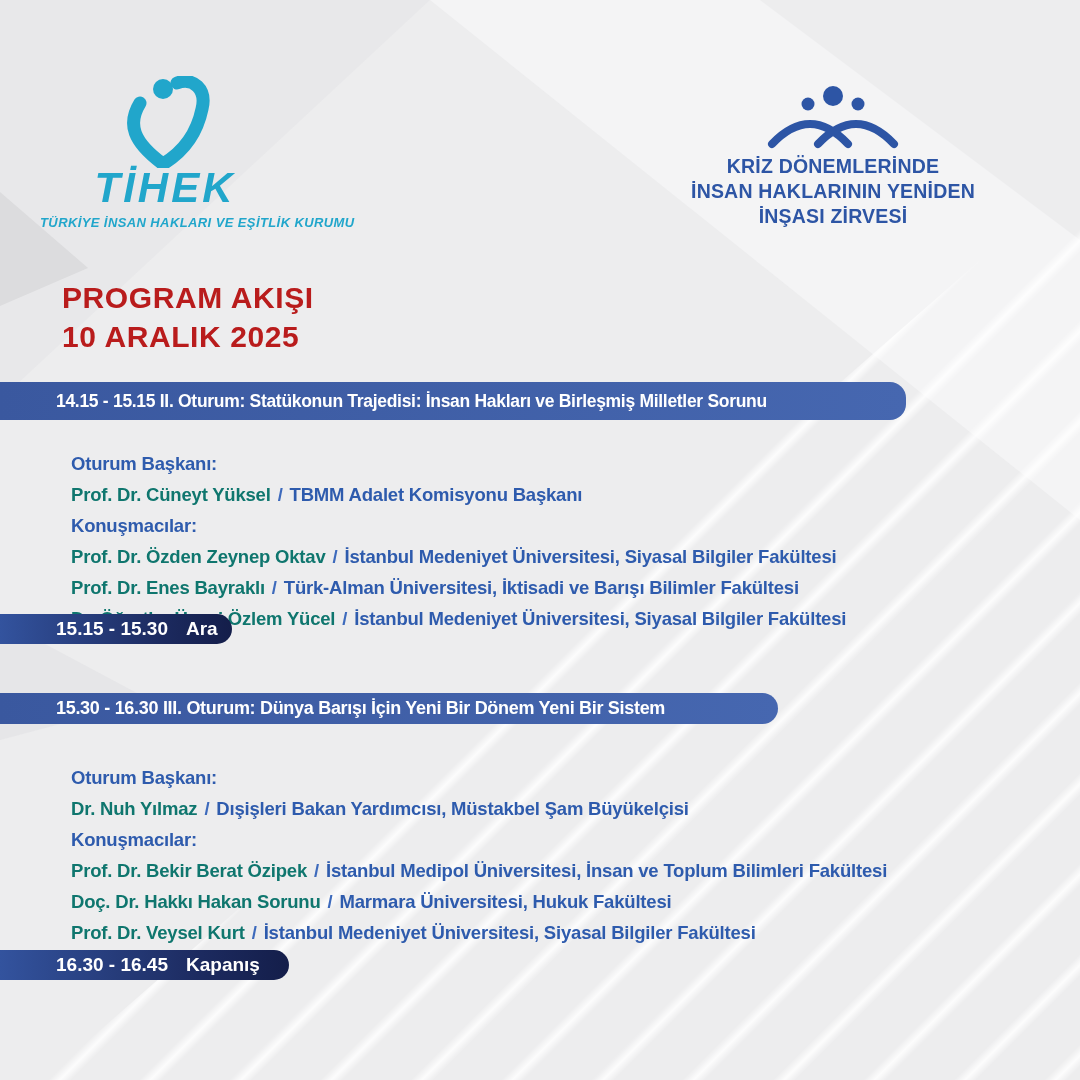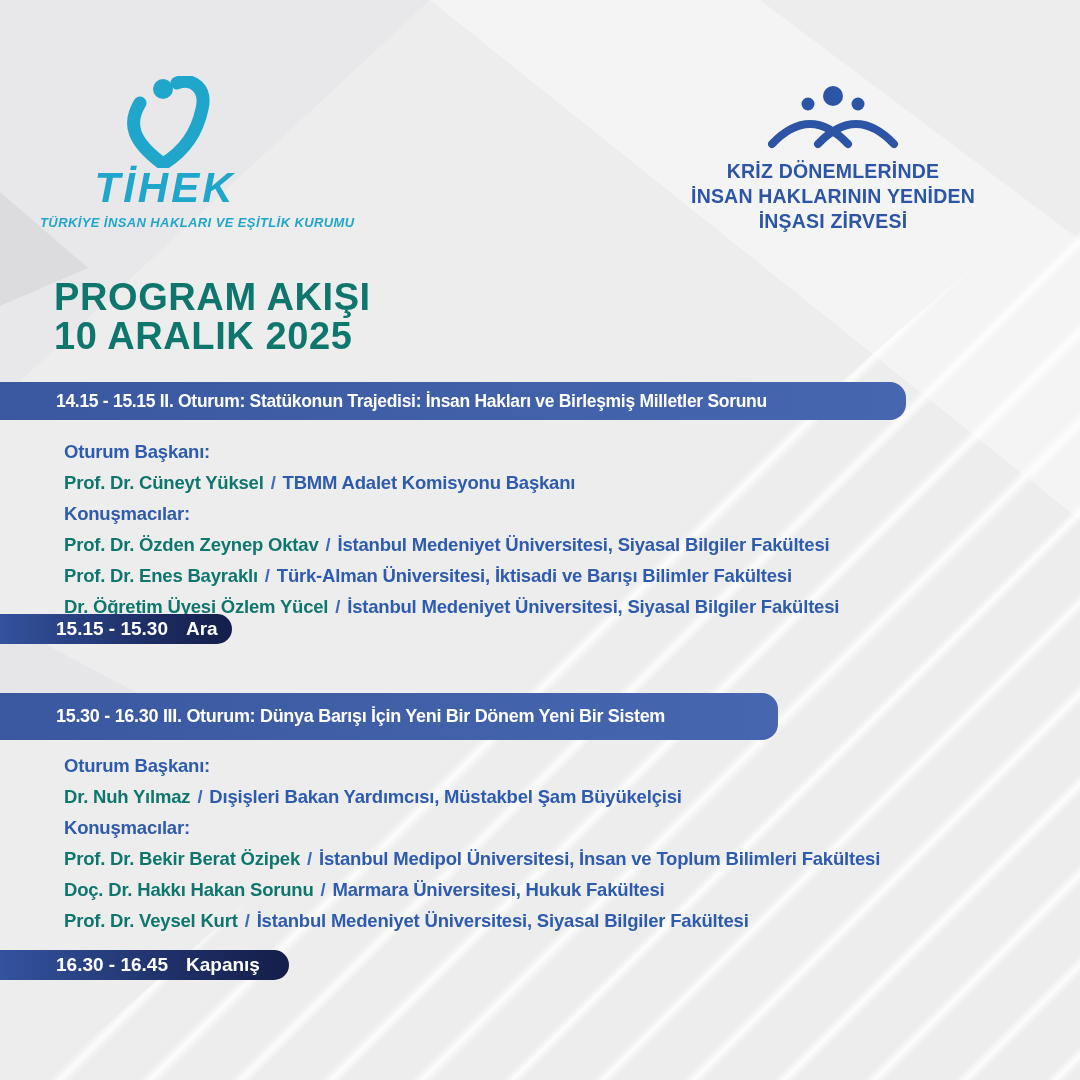--- a/index.html
+++ b/index.html
@@ -20,43 +20,43 @@
 
   
   .tihek { position:absolute; left:40px; top:76px; width:250px; text-align:center;font-style:italic; }
   .tihek-mark { display:block; margin:0 auto; }
   .tihek-name { color:#21a6cb; font-weight:700; font-size:42px; letter-spacing:3px; line-height:44px; margin-top:-2px; }
   .tihek-caption { color:#21a6cb; font-weight:700; font-size:13px; letter-spacing:0.4px; margin-top:5px; white-space:nowrap; }
 
   
   .summit { position:absolute; left:668px; top:82px; width:330px; text-align:center; }
   .summit-mark { display:block; margin:0 auto; }
-  .summit-text { margin-top:5px; color:#2d55a5; font-weight:700; font-size:19.5px; line-height:25px; letter-spacing:0.2px; }
+  .summit-text { color:#2d55a5; font-weight:700; font-size:19.5px; line-height:25px; letter-spacing:0.2px; }
 
   
-  .page-title { position:absolute; left:54px; top:278px; color:#0f766e; font-weight:700; font-size:38px; line-height:39px; letter-spacing:0.6px; }
+  .page-title { position:absolute; left:62px; top:278px; color:#b91c1c; font-weight:700; font-size:30px; line-height:39px; letter-spacing:0.6px; }
 
   
   .pill {
     position:absolute; left:0; color:#ffffff; font-weight:700;
     display:flex; align-items:center; white-space:nowrap;
     border-radius:0 16px 16px 0; padding-left:56px; box-sizing:border-box;
   }
   .pill-1 { top:382px; width:906px; height:38px; font-size:17.5px; letter-spacing:-0.3px;
             background:linear-gradient(90deg,#3a589f,#4667b0); }
-  .pill-3 { top:693px; width:778px; height:47px; font-size:18px; letter-spacing:-0.3px;
+  .pill-3 { top:693px; width:778px; height:31px; font-size:18px; letter-spacing:-0.3px;
             background:linear-gradient(90deg,#3a589f,#4667b0); }
   .pill-break { height:30px; font-size:19px;
             background:linear-gradient(90deg,#33539e 0%,#1c2a5f 70%,#141e4a 100%); }
   .pill-ara { top:614px; width:232px; }
   .pill-kapanis { top:950px; width:289px; }
   .pill .plabel { margin-left:18px;text-align:center; }
 
   
-  .block { position:absolute; left:64px; font-size:18.5px; font-weight:700; letter-spacing:-0.2px; }
+  .block { position:absolute; left:71px; font-size:18.5px; font-weight:700; letter-spacing:-0.2px;margin-top:12px; }
   .block .line { height:31px; display:flex; align-items:center; white-space:nowrap; }
   .label-line { color:#2e5bad; }
   .name { color:#0f766e; }
   .sep { color:#3d6abc; margin:0 7px; }
   .aff { color:#2e5bad; }
   .block-1 { top:436px; }
   .block-2 { top:750px; }
 </style>
 </head>
 <body>

